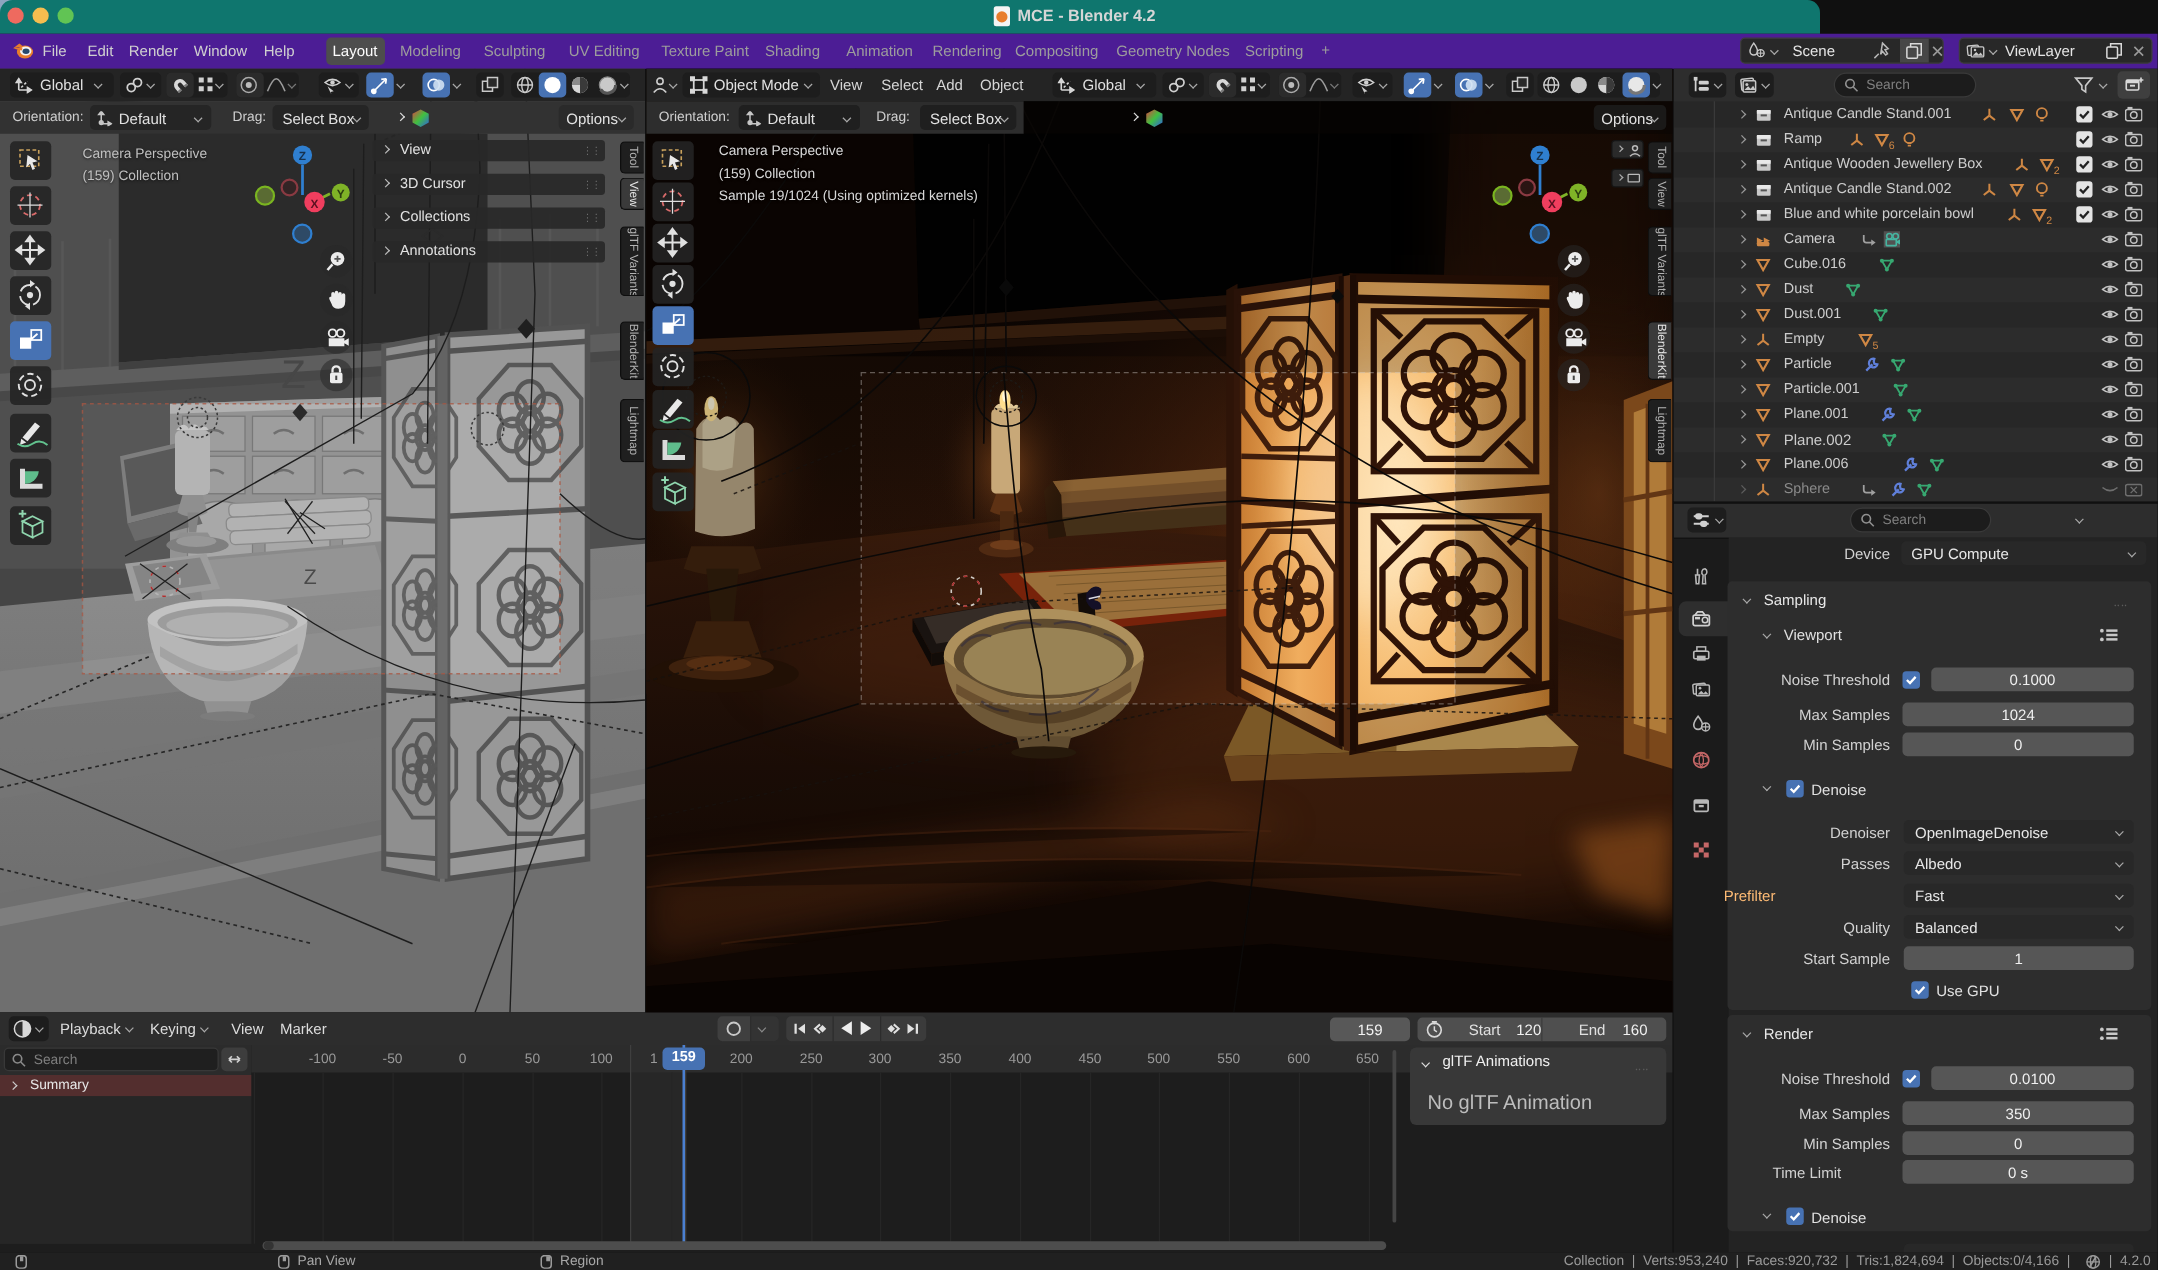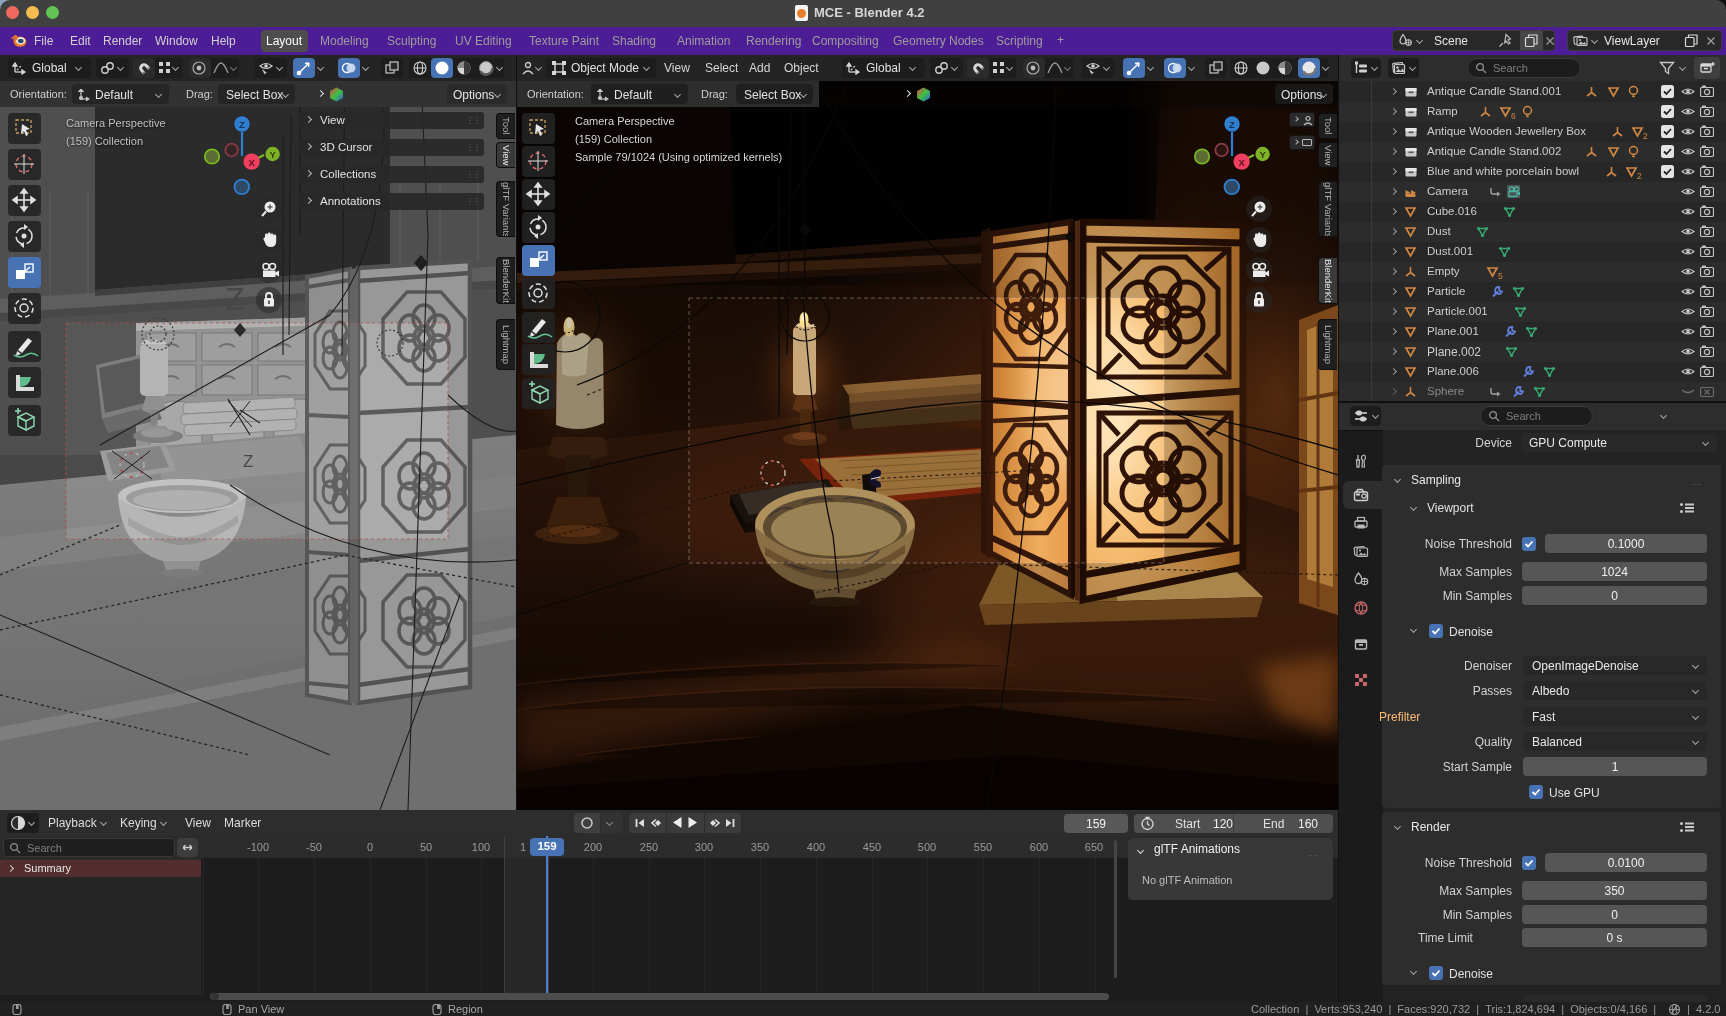--- a/index.html
+++ b/index.html
@@ -19,21 +19,21 @@
 .tbtn{position:absolute;width:33px;height:31px;background:rgba(36,36,36,0.9);border-radius:4px}
 .tbtna{background:#4772b3}
 .hgrp{position:absolute;top:3px;height:20px;background:#1d1d1d;border-radius:4px}
 .hseg{position:absolute;top:3px;height:20px;background:#2b2b2b;border-radius:4px}
 .ddrk{position:absolute;top:3px;height:20px;background:#252525;border-radius:4px;color:#dcdcdc;font-size:12px;line-height:20px}
 </style></head>
 <body>
 <div id="root">
 <div class="abs" style="left:0;top:0;width:14px;height:14px;background:#8ea5c0"></div>
 
-<div class="abs" style="left:0;top:0;width:1726px;height:27px;background:#404040;border-radius:10px 10px 0 0">
+<div class="abs" style="left:0;top:0;width:1456px;height:27px;background:#0f766e;border-radius:10px 10px 0 0">
   <div class="abs" style="left:6px;top:6px;width:13px;height:13px;border-radius:50%;background:#ee6a5f"></div>
   <div class="abs" style="left:26px;top:6px;width:13px;height:13px;border-radius:50%;background:#f5bd4f"></div>
   <div class="abs" style="left:46px;top:6px;width:13px;height:13px;border-radius:50%;background:#61c454"></div>
   <div class="abs" style="left:795px;top:5px;width:13px;height:16px;background:#f4f4f4;border-radius:2px">
     <div class="abs" style="left:2px;top:4px;width:9px;height:9px;border-radius:50%;background:#e87d2c"></div>
   </div>
   <div class="abs" style="left:814px;top:5px;font-size:13px;font-weight:bold;color:#d6d6d6">MCE - Blender 4.2</div>
 </div>
 
 <div class="abs" style="left:0;top:27px;width:1726px;height:28px;background:#4c1d95">
@@ -775,21 +775,21 @@
     <path d="M553 176 l5 6 l-5 6 l-5 -6Z" fill="#0b0b0b"></path>
     <circle cx="256" cy="418" r="12" fill="none" stroke="#cfcac4" stroke-width="1.3" stroke-dasharray="3 3"></circle>
     <circle cx="256" cy="418" r="12" fill="none" stroke="#b02a2a" stroke-width="1.3" stroke-dasharray="3 9" stroke-dashoffset="6"></circle>
 
     <path d="M352 420 q6 -9 12 -4 q1 6 -6 9 q7 1 6 7 q-8 3 -12 -6Z" fill="#141027"></path>
     <path d="M354 424 l9 -2" stroke="#d8d8e0" stroke-width="1.2"></path>
   </svg>
 
   <div class="abs t11" style="left:58px;top:60px;color:#d8d8d8;text-shadow:0 1px 2px rgba(0,0,0,.8)">Camera Perspective</div>
   <div class="abs t11" style="left:58px;top:78px;color:#d8d8d8;text-shadow:0 1px 2px rgba(0,0,0,.8)">(159) Collection</div>
-  <div class="abs t11" style="left:58px;top:96px;color:#d8d8d8;text-shadow:0 1px 2px rgba(0,0,0,.8)">Sample 79/1024 (Using optimized kernels)</div>
+  <div class="abs t11" style="left:58px;top:96px;color:#d8d8d8;text-shadow:0 1px 2px rgba(0,0,0,.8)">Sample 19/1024 (Using optimized kernels)</div>
 
   <div class="tbtn" style="left:5px;top:58px"><svg width="33" height="31">
           <rect x="8" y="7" width="15" height="13" fill="none" stroke="#c9a15c" stroke-width="1.3" stroke-dasharray="3 2"></rect>
           <path d="M14 11 l8 5 l-4 1 l2 5 l-2 1 l-2 -5 l-3 3 Z" fill="#e8e8e8"></path>
         </svg></div>
   <div class="tbtn" style="left:5px;top:91px"><svg width="33" height="31">
           <circle cx="16" cy="15" r="8" fill="none" stroke="#d86a6a" stroke-width="1.4" stroke-dasharray="4 3"></circle>
           <line x1="16" y1="5" x2="16" y2="25" stroke="#ddd" stroke-width="1"></line>
           <line x1="6" y1="15" x2="26" y2="15" stroke="#ddd" stroke-width="1"></line>
         </svg></div>
@@ -1804,21 +1804,21 @@
 <span class="chu abs" style="left:8px;top:56px;border-color:#ccc"></span>
 <div class="abs t11" style="left:24px;top:52px;color:#e8e8e8">Summary</div>
 <div class="abs" style="left:0;top:67px;width:201px;height:118px;background:#262626"></div>
 <div class="abs" style="left:210px;top:183px;width:899px;height:7px;background:#4d4d4d;border-radius:4px"></div>
 <div class="abs" style="left:211px;top:183px;width:8px;height:7px;background:#333;border-radius:4px"></div>
 <div class="abs" style="left:1114px;top:30px;width:3px;height:138px;background:#454545;border-radius:2px"></div>
 <div class="abs" style="left:1128px;top:28px;width:205px;height:62px;background:#383838;border-radius:5px"></div>
 <span class="ch abs" style="left:1138px;top:38px;border-color:#ddd"></span>
 <div class="abs" style="left:1154px;top:32px;font-size:12px;color:#f0f0f0">glTF Animations</div>
 <div class="abs grip" style="left:1308px;top:36px">‥‥</div>
-<div class="abs" style="left:1142px;top:64px;font-size:11px;color:#bdbdbd">No glTF Animation</div>
+<div class="abs" style="left:1142px;top:64px;font-size:16px;color:#bdbdbd">No glTF Animation</div>
 </div>
 
 <div class="abs" style="left:0;top:1002px;width:1726px;height:14px;background:#202020">
 <svg class="abs" style="left:12px;top:2px" width="11" height="11" viewBox="0 0 11 11">
         <rect x="1" y="0.5" width="8" height="10" rx="2.5" fill="none" stroke="#9a9a9a" stroke-width="1.2"></rect>
         <rect x="4" y="1" width="2.6" height="4" fill="#9a9a9a"></rect>
       </svg>
 <svg class="abs" style="left:222px;top:2px" width="11" height="11" viewBox="0 0 11 11">
         <rect x="1" y="0.5" width="8" height="10" rx="2.5" fill="none" stroke="#9a9a9a" stroke-width="1.2"></rect>
         <rect x="4.2" y="1" width="2.6" height="4" fill="#9a9a9a"></rect>

